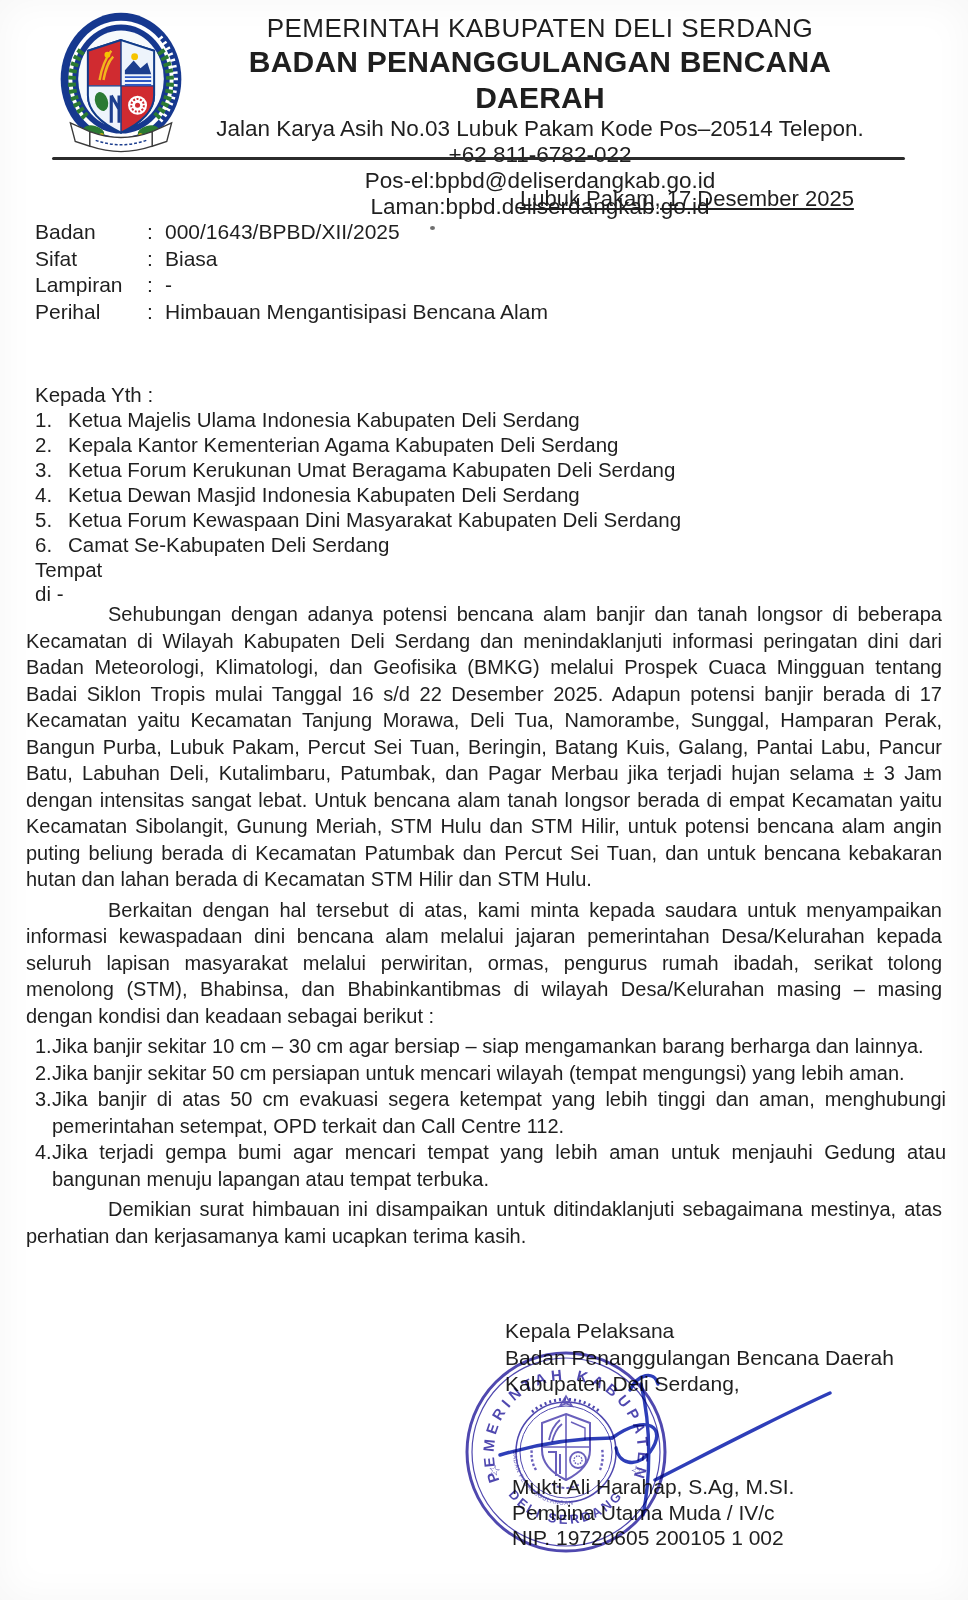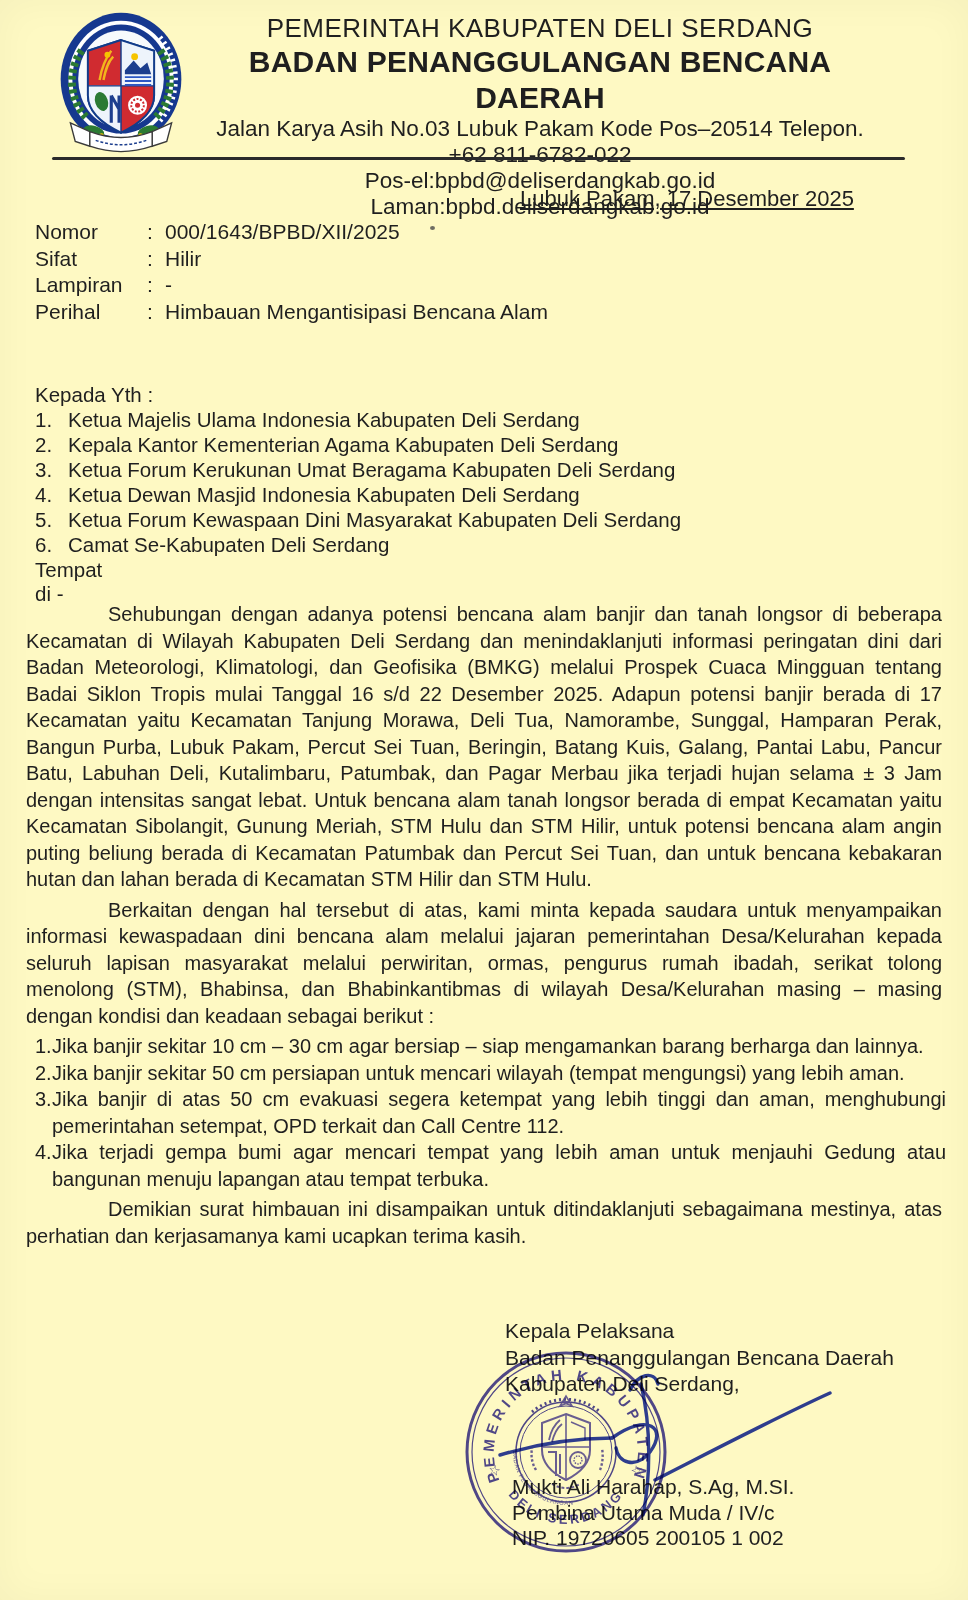--- a/index.html
+++ b/index.html
@@ -1,18 +1,18 @@
 <!DOCTYPE html>
 <html><head>
 <meta charset="utf-8">
 <style>
   html,body{margin:0;padding:0;background:#e9e9e7;}
   .page{
     position:relative;width:968px;height:1600px;margin:0 auto;
-    background:#fef9c3;overflow:hidden;
+    background:#ffffff;overflow:hidden;
     font-family:"Liberation Sans", sans-serif;color:#1f1f1f;
     box-shadow:inset 0 0 40px rgba(0,0,0,0.04);
   }
   
   .logo{position:absolute;left:56px;top:8px;}
   .lh-text{position:absolute;left:200px;top:13px;width:680px;text-align:center;}
   .lh1{font-size:26px;line-height:31px;letter-spacing:.5px;}
   .lh2{font-size:30px;line-height:36px;font-weight:700;letter-spacing:.2px;}
   .lh3{font-size:22.5px;line-height:26px;}
   .rule{position:absolute;left:52px;top:157px;width:853px;height:3px;background:#2b2b2b;border-radius:2px;}
@@ -88,28 +88,28 @@
     <div class="lh3">+62 811-6782-022</div>
     <div class="lh3">Pos-el:bpbd@deliserdangkab.go.id  Laman:bpbd.deliserdangkab.go.id</div>
   </div>
   <div class="rule"></div>
 
   <div class="dateline">Lubuk Pakam, 17 Desember 2025</div>
   <div class="artifact-dot"></div>
 
   <div class="meta">
     <div class="meta-row">
-      <span>Nomor</span>
+      <span>Badan</span>
         <span>:</span>
         <span>000/1643/BPBD/XII/2025</span>
     </div>
     <div class="meta-row">
       <span>Sifat</span>
         <span>:</span>
-        <span>Hilir</span>
+        <span>Biasa</span>
     </div>
     <div class="meta-row">
       <span>Lampiran</span>
         <span>:</span>
         <span>-</span>
     </div>
     <div class="meta-row">
       <span>Perihal</span>
         <span>:</span>
         <span>Himbauan Mengantisipasi Bencana Alam</span>

